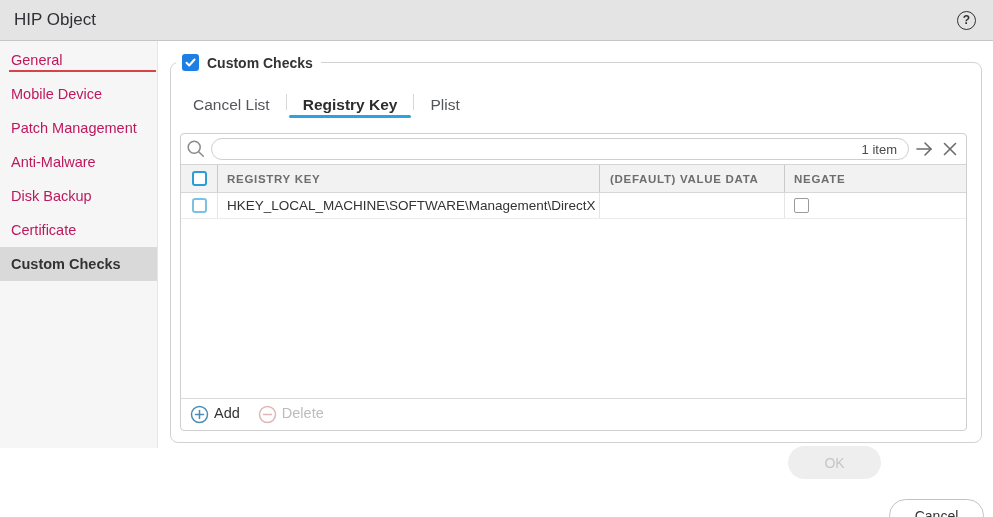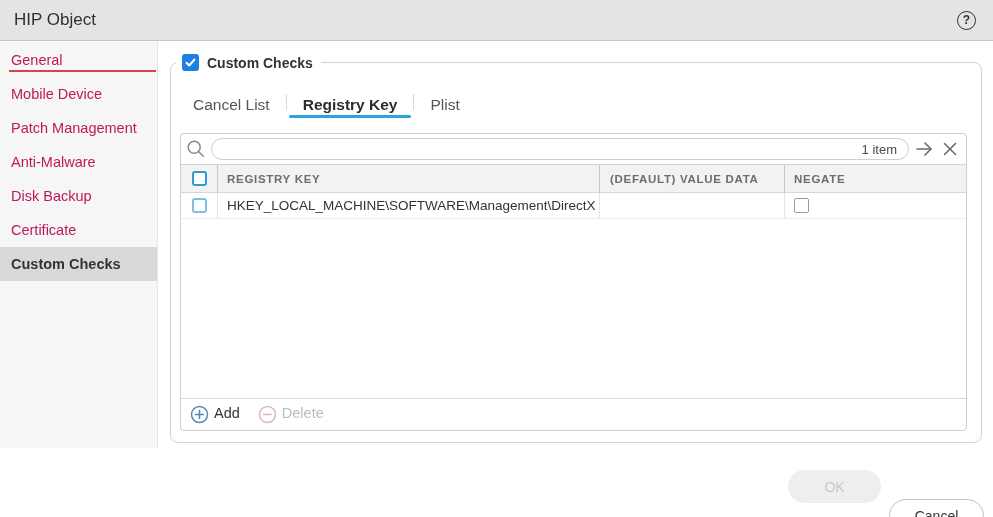--- a/index.html
+++ b/index.html
@@ -75,21 +75,21 @@
 
   .filler { flex:1; }
   .panel-footer { height:32px; border-top:1px solid #d9d9d9;
     display:flex; align-items:center; padding:0 9px; gap:18px; }
   .foot-btn { display:flex; align-items:flex-start; gap:5px; background:none; border:none;
     font-family:"Liberation Sans", sans-serif; font-size:14.5px; cursor:pointer; }
   .foot-btn.add { color:#333; }
   .foot-btn.delete { color:#bcbcbc; cursor:default; }
 
   
-  .btn-ok { position:absolute; left:788px; top:470px; width:93px; height:33px;
+  .btn-ok { position:absolute; left:788px; top:446px; width:93px; height:33px;
     border:none; border-radius:17px; background:#eeeeee; color:#c6c6c6;
     font-family:"Liberation Sans", sans-serif; font-size:14px; }
   .btn-cancel { position:absolute; left:889px; top:470px; width:95px; height:33px;
     border:1px solid #c2c2c2; border-radius:17px; background:#fff; color:#333;
     font-family:Liberation Sans, sans-serif; font-size:14px; cursor:pointer;margin-top:29px; }
 </style>
 </head>
 <body>
 
 <div class="stage">

